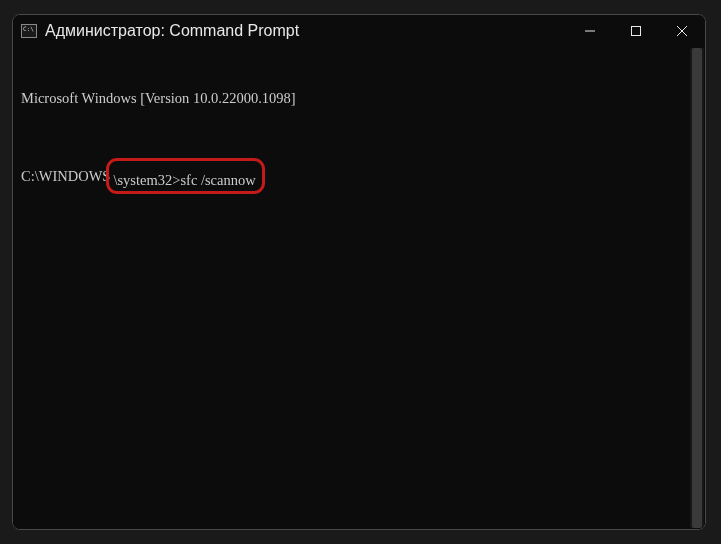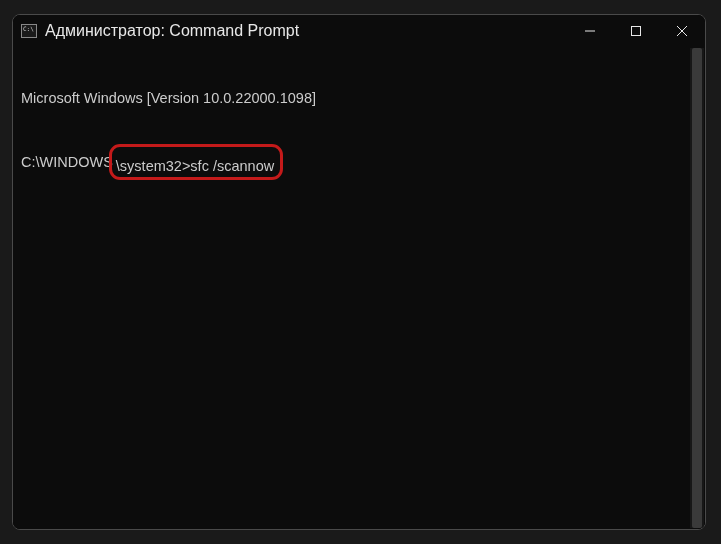--- a/index.html
+++ b/index.html
@@ -67,31 +67,32 @@
       display: flex;
       align-items: center;
       justify-content: center;
       color: #e8e8e8;
     }
     .titlebar-btn svg { width: 10px; height: 10px; }
     .terminal {
       flex-grow: 1;
       background: #0c0c0c;
       padding: 6px 8px;
-      font-family: Liberation Sans, sans-serif;
+      font-family: Liberation Serif, serif;
       font-size: 14.5px;
       line-height: 1.25;
       color: #cccccc;
       white-space: pre;
       overflow: hidden;
     }
     .terminal-line { display: block; }
     .prompt-line {
       display: flex;
       align-items: center;
+      margin-top: 14px;
       text-align: center;
     }
     .highlight {
       display: inline-block;
       border: 3px solid #c41a1a;
       border-radius: 11px;
       padding: 12px 6px 2px 4px;
       margin-left: -4px;
       line-height: 1.1;
     }

